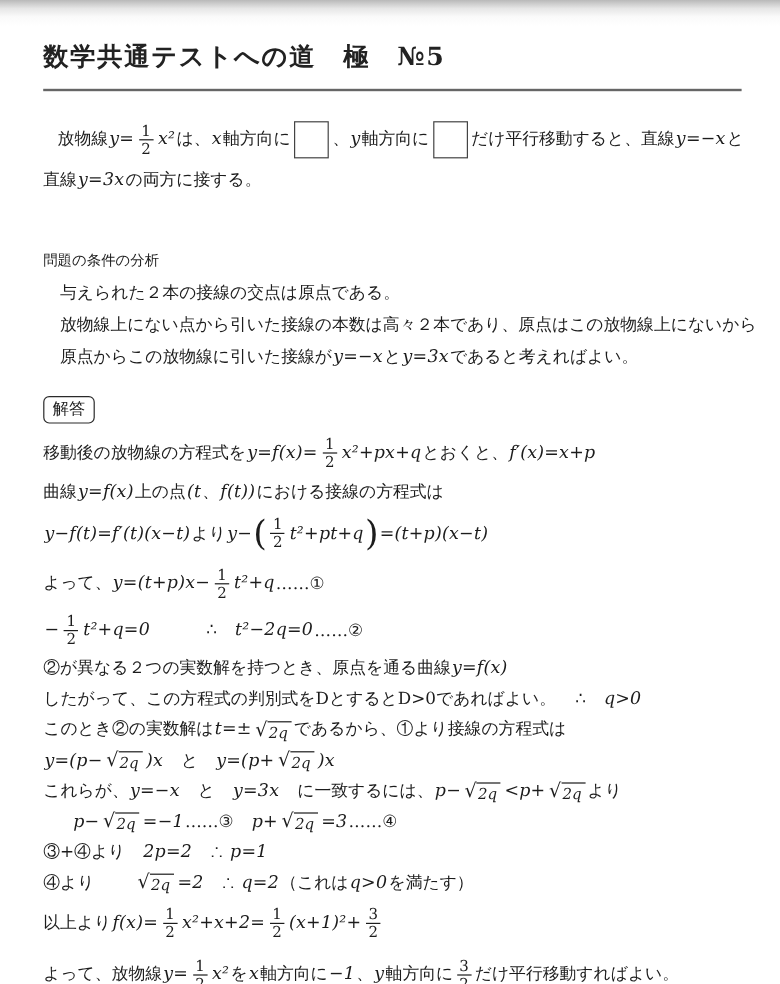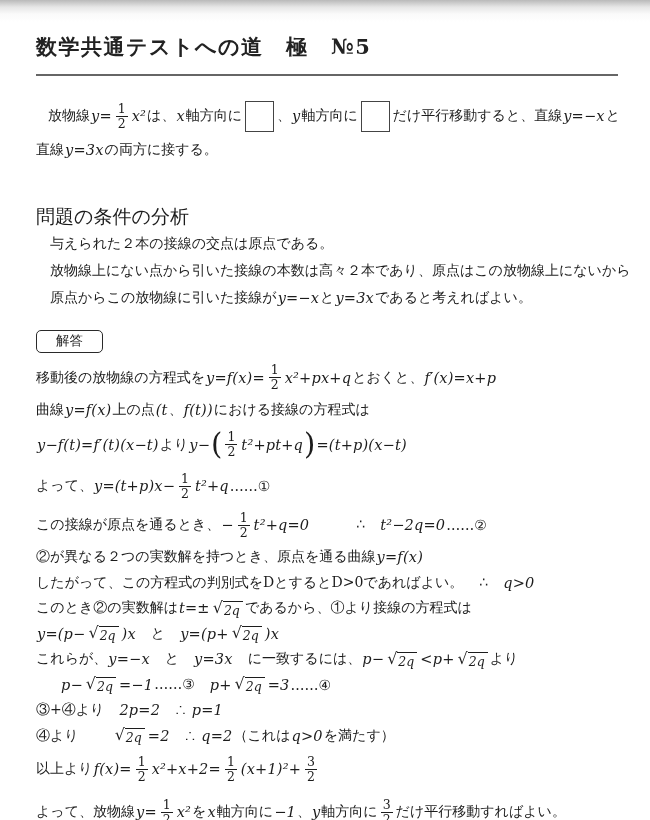--- a/index.html
+++ b/index.html
@@ -39,26 +39,26 @@
     display:inline-block;width:42px;height:29px;
     border:1.3px solid #444;background:#fff;margin:0 3px;
   }
   .bp{font-size:29px;font-weight:300;line-height:0.9;font-style:normal;}
   .spacer{display:inline-block;}
   .problem{margin-top:20px;}
   .problem .line:first-child{padding-left:12px;}
   .problem .line{min-height:28px;}
   .problem .line.tall{min-height:40px;}
   .analysis{margin-top:40px;}
-  .analysis-heading{font-size:19px;min-height:26px;display:flex;align-items:center;font-family:Liberation Mono, monospace;}
+  .analysis-heading{font-size:12px;min-height:26px;display:flex;align-items:center;font-family:Liberation Mono, monospace;}
   .analysis .line{padding-left:14px;min-height:27px;}
   .kaito{margin-top:19px;}
   .kaito-label{
     display:inline-block;border:1.6px solid #2a2a2a;border-radius:5px;
-    padding:1px 19px 2px;font-size:13.5px;
+    padding:1px 7px 2px;font-size:13.5px;
   }
   .solution{margin-top:5px;}
   .solution .line{min-height:25.5px;}
   .solution .line.tall{min-height:39px;}
   .solution .line:nth-child(3){min-height:44px;}
   .solution .line:nth-child(14){min-height:41px;}
   .solution .line:nth-child(15){min-height:45px;}
   .solution .line:nth-child(11){padding-left:24px;}
 </style>
 </head>
@@ -84,21 +84,21 @@
         </div>
     </div>
 
     <div class="kaito">
       <span class="kaito-label">解答</span>
       <div class="solution">
           <div class="line tall"><span class="t">移動後の放物線の方程式を</span><span class="m">y=f(x)=</span><span class="frac"><span class="fn">1</span><span class="fd">2</span></span><span class="m">x²+px+q</span><span class="t">とおくと、</span><span class="m">f′(x)=x+p</span></div>
           <div class="line"><span class="t">曲線</span><span class="m">y=f(x)</span><span class="t">上の点</span><span class="m">(t</span><span class="t">、</span><span class="m">f(t))</span><span class="t">における接線の方程式は</span></div>
           <div class="line tall"><span class="m">y−f(t)=f′(t)(x−t)</span><span class="t">より</span><span class="m">y−</span><span class="bp">(</span><span class="frac"><span class="fn">1</span><span class="fd">2</span></span><span class="m">t²+pt+q</span><span class="bp">)</span><span class="m">=(t+p)(x−t)</span></div>
           <div class="line tall"><span class="t">よって、</span><span class="m">y=(t+p)x−</span><span class="frac"><span class="fn">1</span><span class="fd">2</span></span><span class="m">t²+q</span><span class="t">……①</span></div>
-          <div class="line tall"><span class="t">この接線が原点を通るとき、</span><span class="m">−</span><span class="frac"><span class="fn">1</span><span class="fd">2</span></span><span class="m">t²+q=0</span><span class="spacer" style="width: 46px;"></span><span class="t">∴　</span><span class="m">t²−2q=0</span><span class="t">……②</span></div>
+          <div class="line tall"><span class="m">−</span><span class="frac"><span class="fn">1</span><span class="fd">2</span></span><span class="m">t²+q=0</span><span class="spacer" style="width: 46px;"></span><span class="t">∴　</span><span class="m">t²−2q=0</span><span class="t">……②</span></div>
           <div class="line"><span class="t">②が異なる２つの実数解を持つとき、原点を通る曲線</span><span class="m">y=f(x)</span></div>
           <div class="line"><span class="t">したがって、この方程式の判別式をDとするとD&gt;0であればよい。</span><span class="spacer" style="width: 16px;"></span><span class="t">∴　</span><span class="m">q&gt;0</span></div>
           <div class="line"><span class="t">このとき②の実数解は</span><span class="m">t=±</span><span class="sqrt"><span class="rad">√</span><span class="rv">2q</span></span><span class="t">であるから、①より接線の方程式は</span></div>
           <div class="line"><span class="m">y=(p−</span><span class="sqrt"><span class="rad">√</span><span class="rv">2q</span></span><span class="m">)x</span><span class="t">　と　</span><span class="m">y=(p+</span><span class="sqrt"><span class="rad">√</span><span class="rv">2q</span></span><span class="m">)x</span></div>
           <div class="line"><span class="t">これらが、</span><span class="m">y=−x</span><span class="t">　と　</span><span class="m">y=3x</span><span class="t">　に一致するには、</span><span class="m">p−</span><span class="sqrt"><span class="rad">√</span><span class="rv">2q</span></span><span class="m">&lt;p+</span><span class="sqrt"><span class="rad">√</span><span class="rv">2q</span></span><span class="t">より</span></div>
           <div class="line"><span class="m">p−</span><span class="sqrt"><span class="rad">√</span><span class="rv">2q</span></span><span class="m">=−1</span><span class="t">……③　</span><span class="m">p+</span><span class="sqrt"><span class="rad">√</span><span class="rv">2q</span></span><span class="m">=3</span><span class="t">……④</span></div>
           <div class="line"><span class="t">③+④より　</span><span class="m">2p=2</span><span class="t">　∴ </span><span class="m">p=1</span></div>
           <div class="line"><span class="t">④より</span><span class="spacer" style="width: 34px;"></span><span class="sqrt"><span class="rad">√</span><span class="rv">2q</span></span><span class="m">=2</span><span class="t">　∴ </span><span class="m">q=2</span><span class="t">（これは</span><span class="m">q&gt;0</span><span class="t">を満たす）</span></div>
           <div class="line tall"><span class="t">以上より</span><span class="m">f(x)=</span><span class="frac"><span class="fn">1</span><span class="fd">2</span></span><span class="m">x²+x+2=</span><span class="frac"><span class="fn">1</span><span class="fd">2</span></span><span class="m">(x+1)²+</span><span class="frac"><span class="fn">3</span><span class="fd">2</span></span></div>
           <div class="line tall"><span class="t">よって、放物線</span><span class="m">y=</span><span class="frac"><span class="fn">1</span><span class="fd">2</span></span><span class="m">x²</span><span class="t">を</span><span class="m">x</span><span class="t">軸方向に</span><span class="m">−1</span><span class="t">、</span><span class="m">y</span><span class="t">軸方向に</span><span class="frac"><span class="fn">3</span><span class="fd">2</span></span><span class="t">だけ平行移動すればよい。</span></div>

